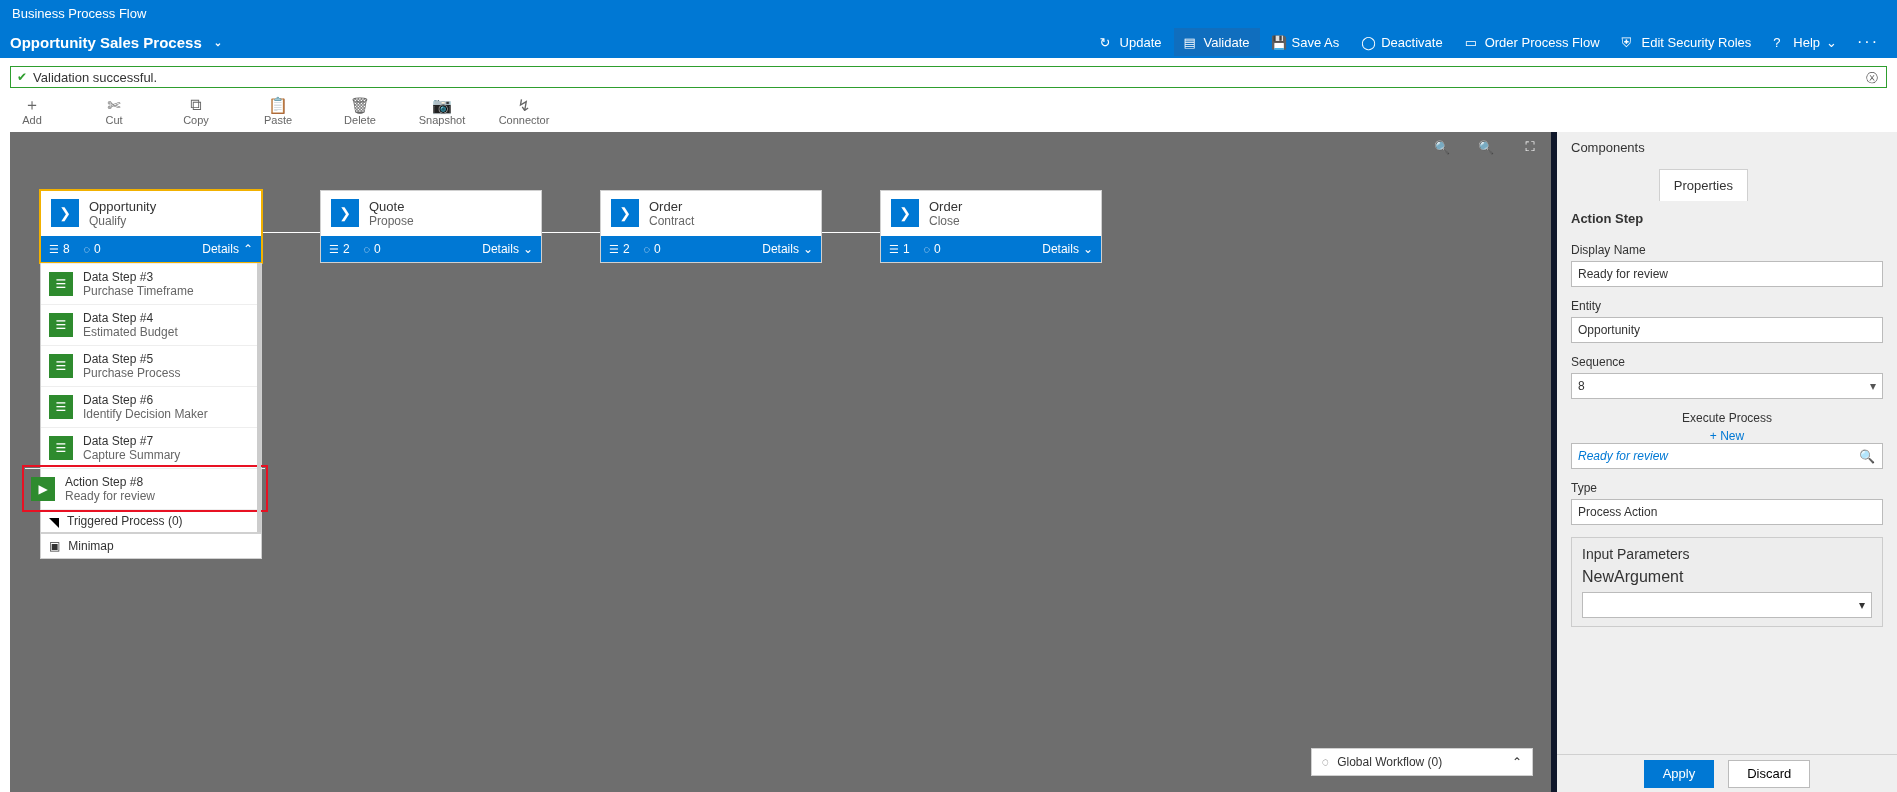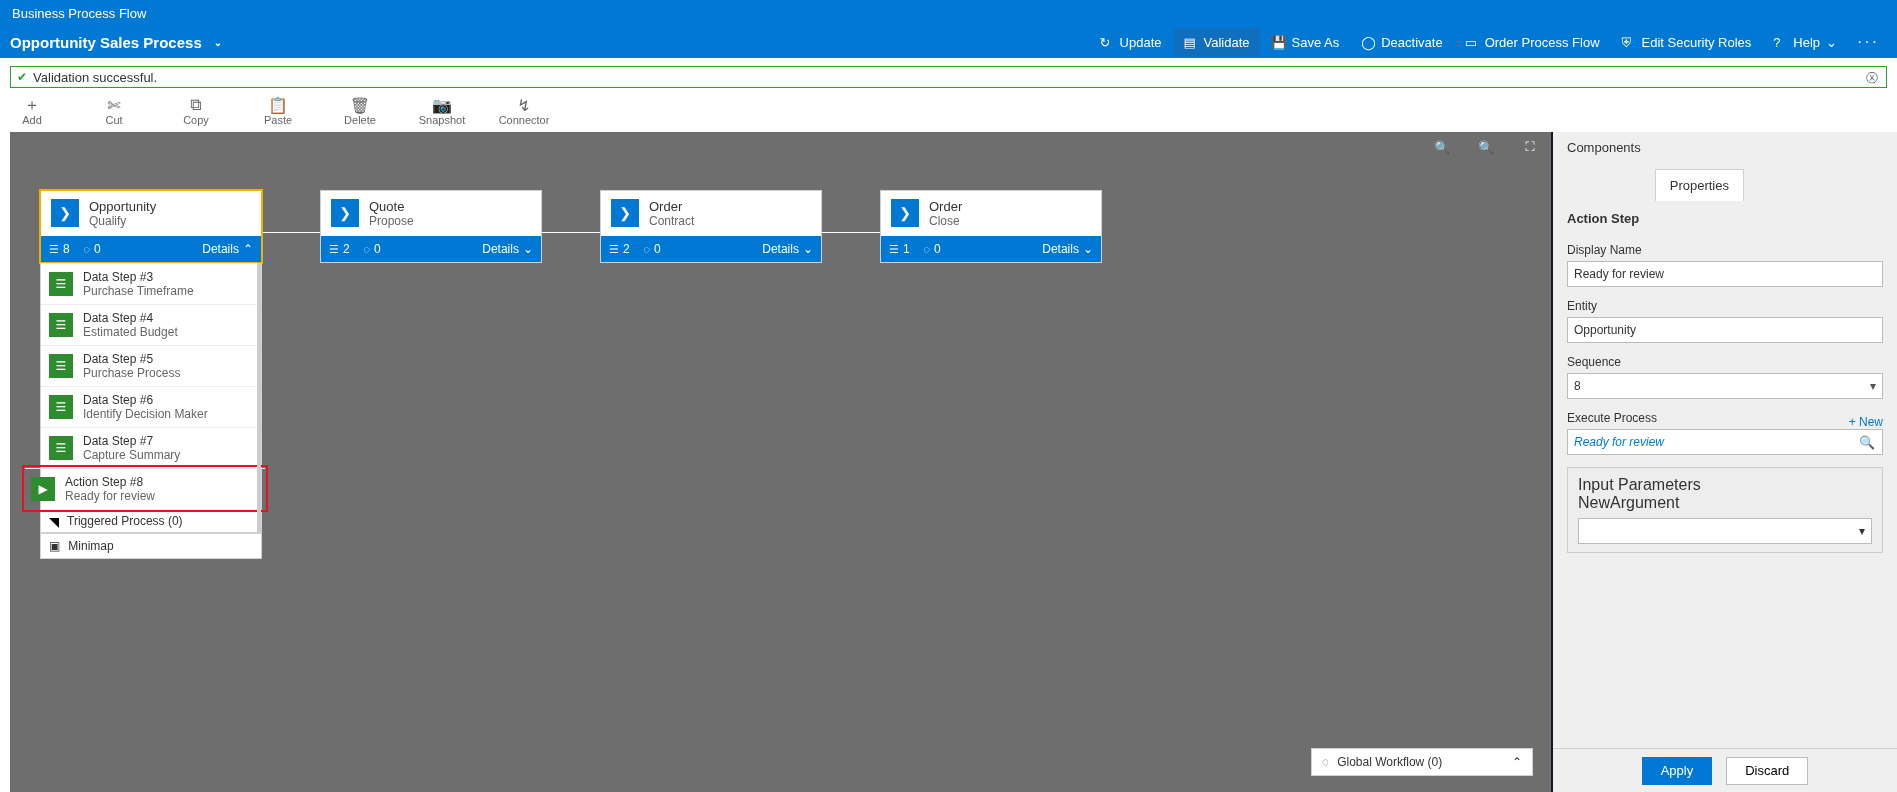--- a/index.html
+++ b/index.html
@@ -59,42 +59,42 @@
   .step.highlight { outline:2px solid #e81123; outline-offset:1px; padding-left:6px; margin-left:-16px; width:calc(100% + 20px); padding-right:6px; }
   .steps-scroll { position:absolute; right:0; top:0; width:4px; height:100%; background:#ccc; }
   .triggered { display:flex; align-items:flex-end; gap:8px; padding:4px 8px; border-top:1px solid #eee; font-size:12px; color:#333; }
   .triggered .tri { width:0; height:0; border-left:10px solid transparent; border-top:10px solid #000; }
 
   .minimap { position:absolute; left:30px; width:222px; background:#fff; border:1px solid #d0d0d0; height:26px; display:flex; align-items:center; gap:8px; padding:0 8px; font-size:12px; color:#333; }
 
   .globalwf { position:absolute; bottom:16px; right:18px; background:#fff; width:222px; height:28px; display:flex; align-items:center; justify-content:space-between; padding:0 10px; font-size:12px; color:#333; border:1px solid #d0d0d0; }
 
   
-  .proppanel { width:346px; border-left:2px solid #0f172a; display:flex; flex-direction:column; background:#0f172a; }
+  .proppanel { width:346px; border-left:6px solid #0f172a; display:flex; flex-direction:column; background:#0f172a; }
   .proptabs { display:flex; background:#efefef; }
   .ptab { padding:8px 14px; font-size:13px; color:#333; cursor:pointer; }
   .ptab.active { background:#fff; border:1px solid #d0d0d0; border-bottom:none;margin-top:37px; }
   .propbody { flex:1; padding:10px 14px; overflow-y:auto; background:#efefef; position:relative; }
   .section-title { font-weight:600; margin-bottom:17px; font-size:13px; }
   .field { margin-bottom:12px; }
   .field label { font-size:12px; color:#333; display:block; margin-bottom:4px; }
   .field .ctrl { width:100%; height:26px; border:1px solid #bbb; background:#fff; padding:0 6px; font-size:12px; display:flex; align-items:center; justify-content:space-between; }
   .field .ctrl.select::after { content:"▾"; color:#555; }
   .new-link { color:#0078d4; font-size:12px; cursor:pointer; }
-  .exec-row { display:flex; justify-content:space-between; align-items:flex-end; }
+  .exec-row { display:flex; justify-content:space-between; align-items:center;flex-direction:column; }
   .lookup { position:relative; }
   .lookup .mag { position:absolute; right:6px; top:5px; color:#555; font-size:13px; }
   .lookup input { color:#0078d4; border:none; outline:none; width:90%; height:100%; font-size:12px; font-style:italic; }
 
   .inparams { border:1px solid #ccc; background:#ededed; padding:8px 10px; margin-top:6px; }
-  .inparams .iptitle { font-size:16px; }
+  .inparams .iptitle { font-size:14px; margin-bottom:6px; }
   .inparams .iparg { font-size:16px; margin-bottom:6px; }
   .inparams .ipsel { width:100%; height:26px; border:1px solid #bbb; background:#fff; display:flex; align-items:center; justify-content:flex-end; padding:0 6px; font-size:12px; }
 
-  .propfooter { height:44px; display:flex; align-items:center; justify-content:center; gap:14px; background:#efefef; border-top:1px solid #d0d0d0; }
+  .propfooter { height:38px; display:flex; align-items:center; justify-content:center; gap:14px; background:#efefef; border-top:1px solid #d0d0d0; }
   .btn { height:28px; padding:0 18px; font-size:13px; border:1px solid #bbb; background:#fff; cursor:pointer; }
   .btn.primary { background:#0078d4; color:#fff; border-color:#0078d4; }
 
   
   .stage-line { position:absolute; height:1px; background:#fff; }
 </style>
 </head>
 <body>
 
 <div class="topbar">
@@ -368,20 +368,26 @@
       <div class="field">
         <div class="exec-row">
           <label>Execute Process</label>
           <span class="new-link">+ New</span>
         </div>
         <div class="ctrl lookup">
           <input value="Ready for review" style="">
           <span class="mag">🔍</span>
         </div>
       </div>
+      <div class="field">
+        <label>Type</label>
+        <div class="ctrl">
+            <span>Process Action</span>
+          </div>
+      </div>
 
       <div class="inparams">
         <div class="iptitle">Input Parameters</div>
         <div class="iparg">NewArgument</div>
         <div class="ipsel">▾</div>
       </div>
     </div>
     <div class="propfooter">
       <button class="btn primary">Apply</button>
       <button class="btn">Discard</button>

